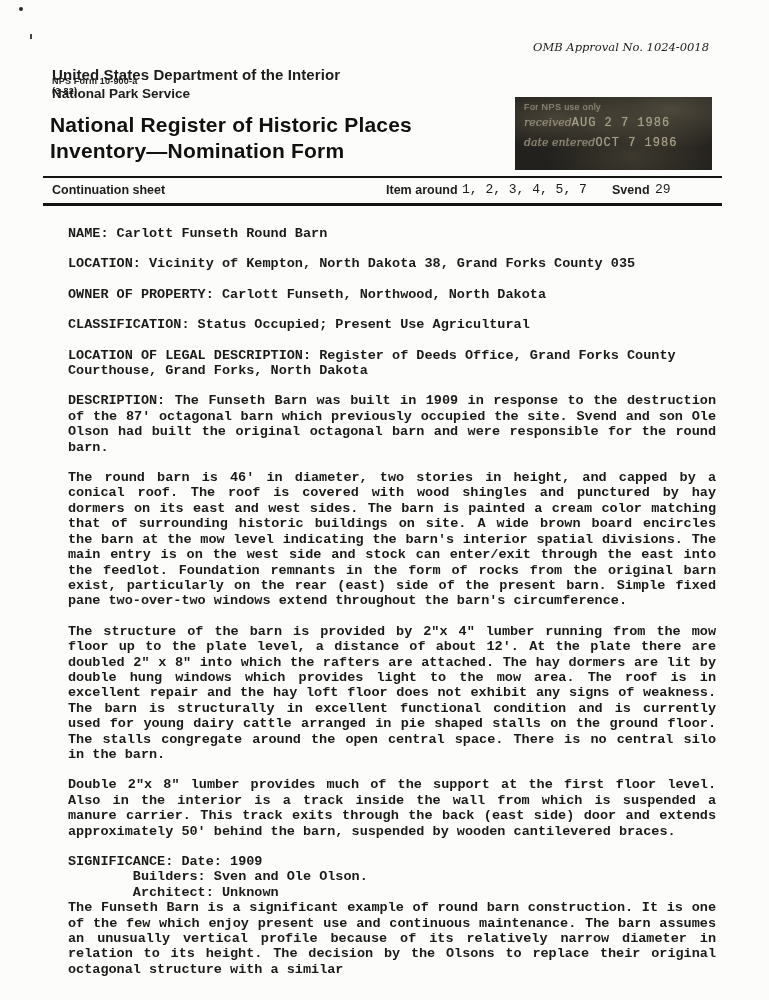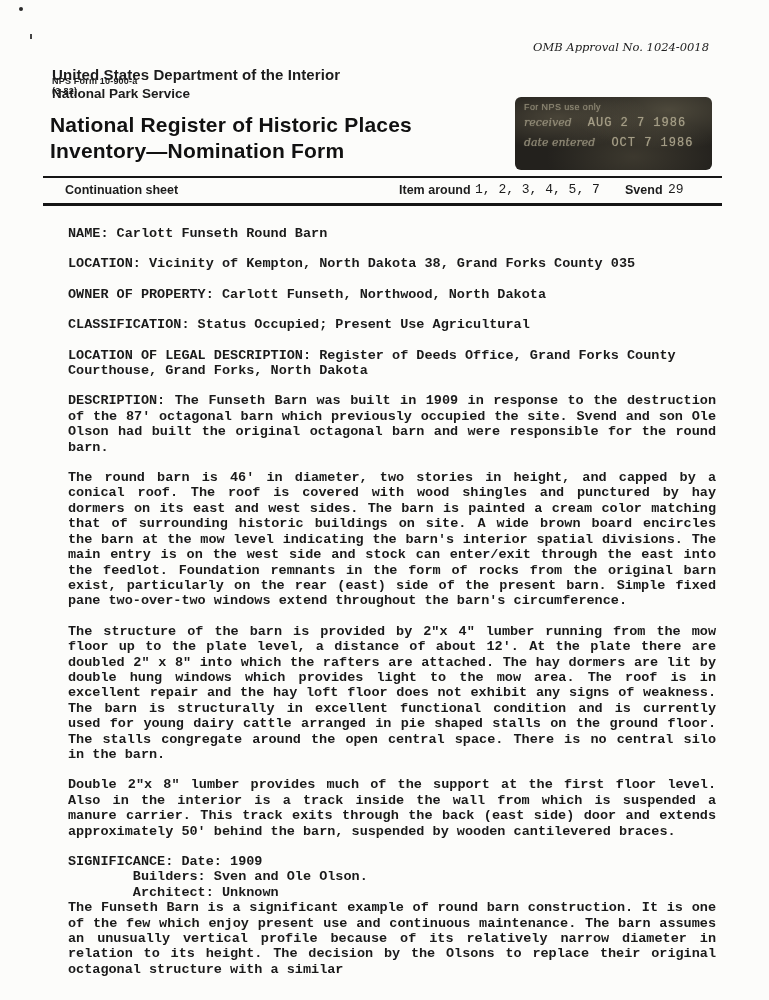--- a/index.html
+++ b/index.html
@@ -21,34 +21,34 @@
 
   .main-title{position:absolute;left:50px;top:112px;font-size:21px;font-weight:bold;line-height:26px;letter-spacing:.2px;color:#111;}
 
   .stamp{
     position:absolute;left:515px;top:97px;width:197px;height:73px;
     background:
       radial-gradient(ellipse at 22% 28%, rgba(170,158,125,.28), transparent 42%),
       radial-gradient(ellipse at 78% 18%, rgba(175,165,130,.30), transparent 46%),
       radial-gradient(ellipse at 60% 82%, rgba(150,140,108,.22), transparent 52%),
       #23211d;
-    border-radius:6px;
+    border-radius:0;
     color:#98927e;
     padding:5px 9px;box-sizing:border-box;
     text-shadow:0 0 1px rgba(210,200,170,.55);
   }
   .stamp .s1{font-size:9px;letter-spacing:.4px;margin-bottom:4px;opacity:.85;}
-  .stamp .srow{display:flex;align-items:baseline;gap:16px;margin-bottom:6px;}
+  .stamp .srow{display:flex;align-items:baseline;gap:0;margin-bottom:6px;}
   .stamp .slabel{font-family:"DejaVu Serif",serif;font-style:italic;font-size:11px;opacity:.9;}
   .stamp .sval{font-family:"Liberation Mono",monospace;font-size:12px;letter-spacing:1px;color:#a49d86;}
 
   .rule1{position:absolute;left:43px;top:176px;width:679px;height:2px;background:#151515;}
   .rule2{position:absolute;left:43px;top:203px;width:679px;height:3px;background:#151515;}
 
-  .cont-row{position:absolute;left:13px;top:181px;width:608px;height:20px;}
+  .cont-row{position:absolute;left:0;top:181px;width:608px;height:20px;}
   .cont-row .lbl{position:absolute;font-size:12.5px;font-weight:bold;white-space:nowrap;}
   .cont-row .mono{position:absolute;font-family:"Liberation Mono","DejaVu Sans Mono",monospace;font-size:13px;white-space:nowrap;}
   .pos-cont{left:52px;top:2px;}
   .pos-itemlbl{left:386px;top:2px;}
   .pos-itemval{left:462px;top:1px;}
   .pos-pagelbl{left:612px;top:2px;}
   .pos-pageval{left:655px;top:1px;}
 
   .bodytext{
     position:absolute;left:52px;top:226px;width:664px;

